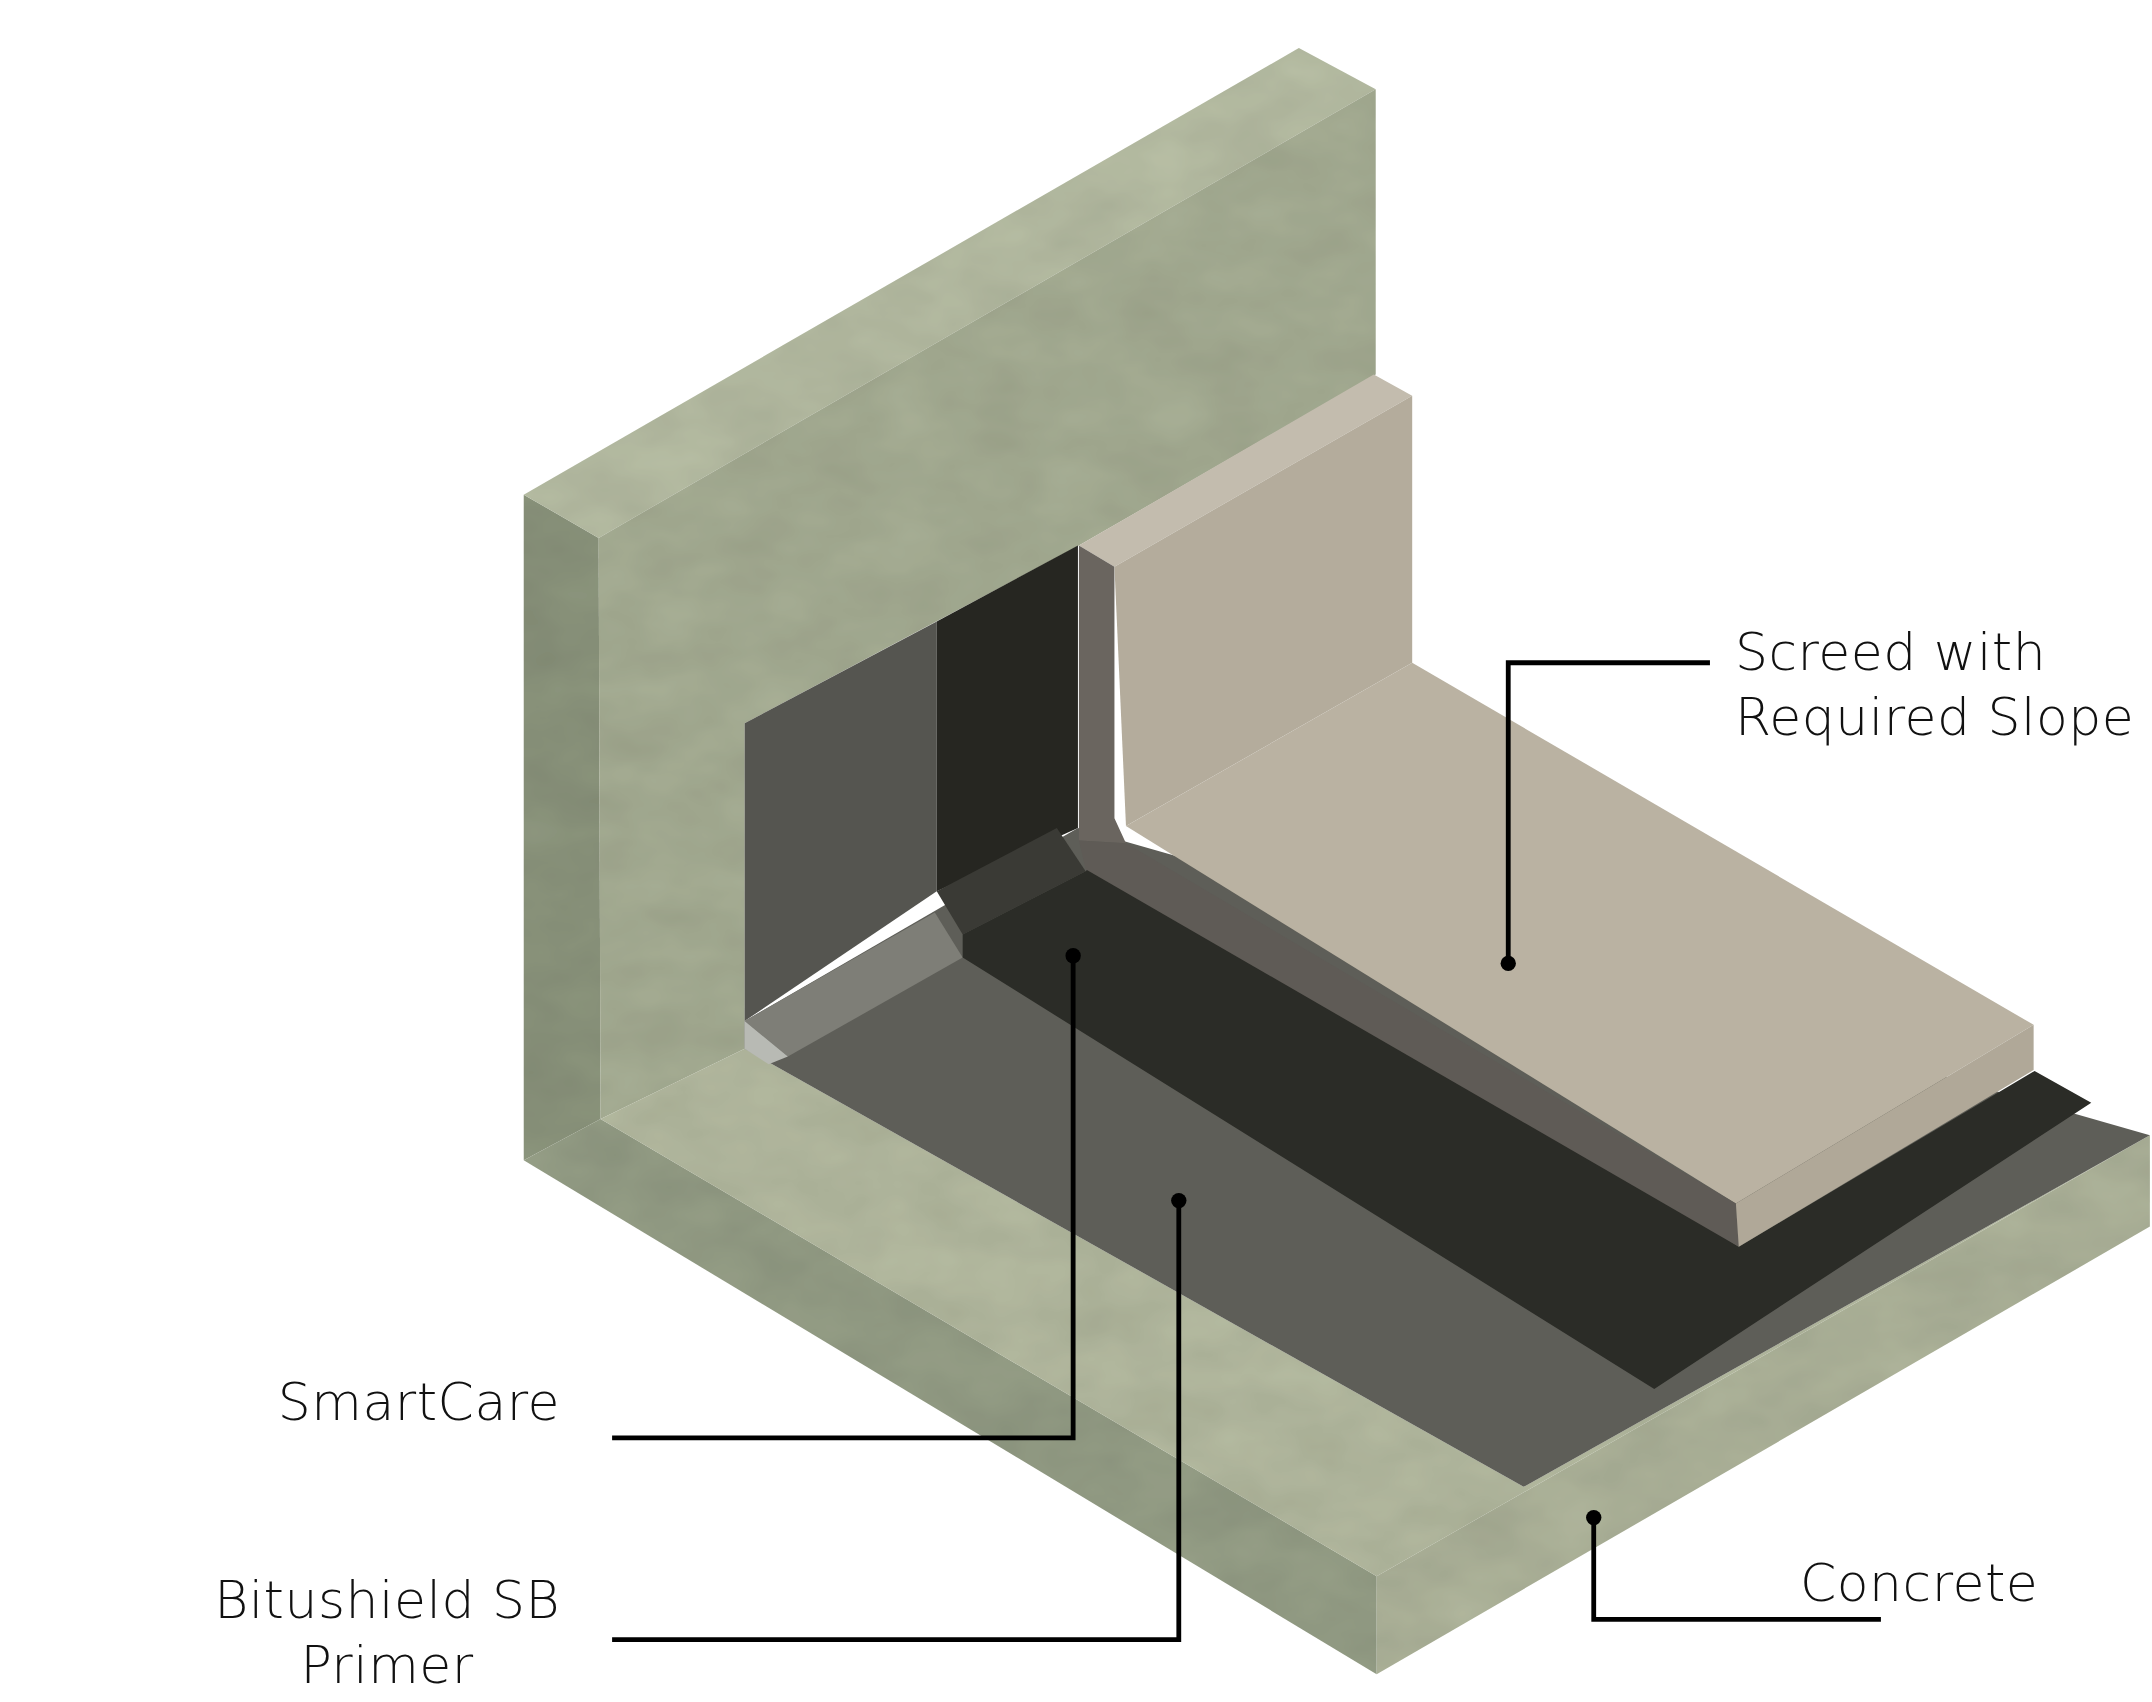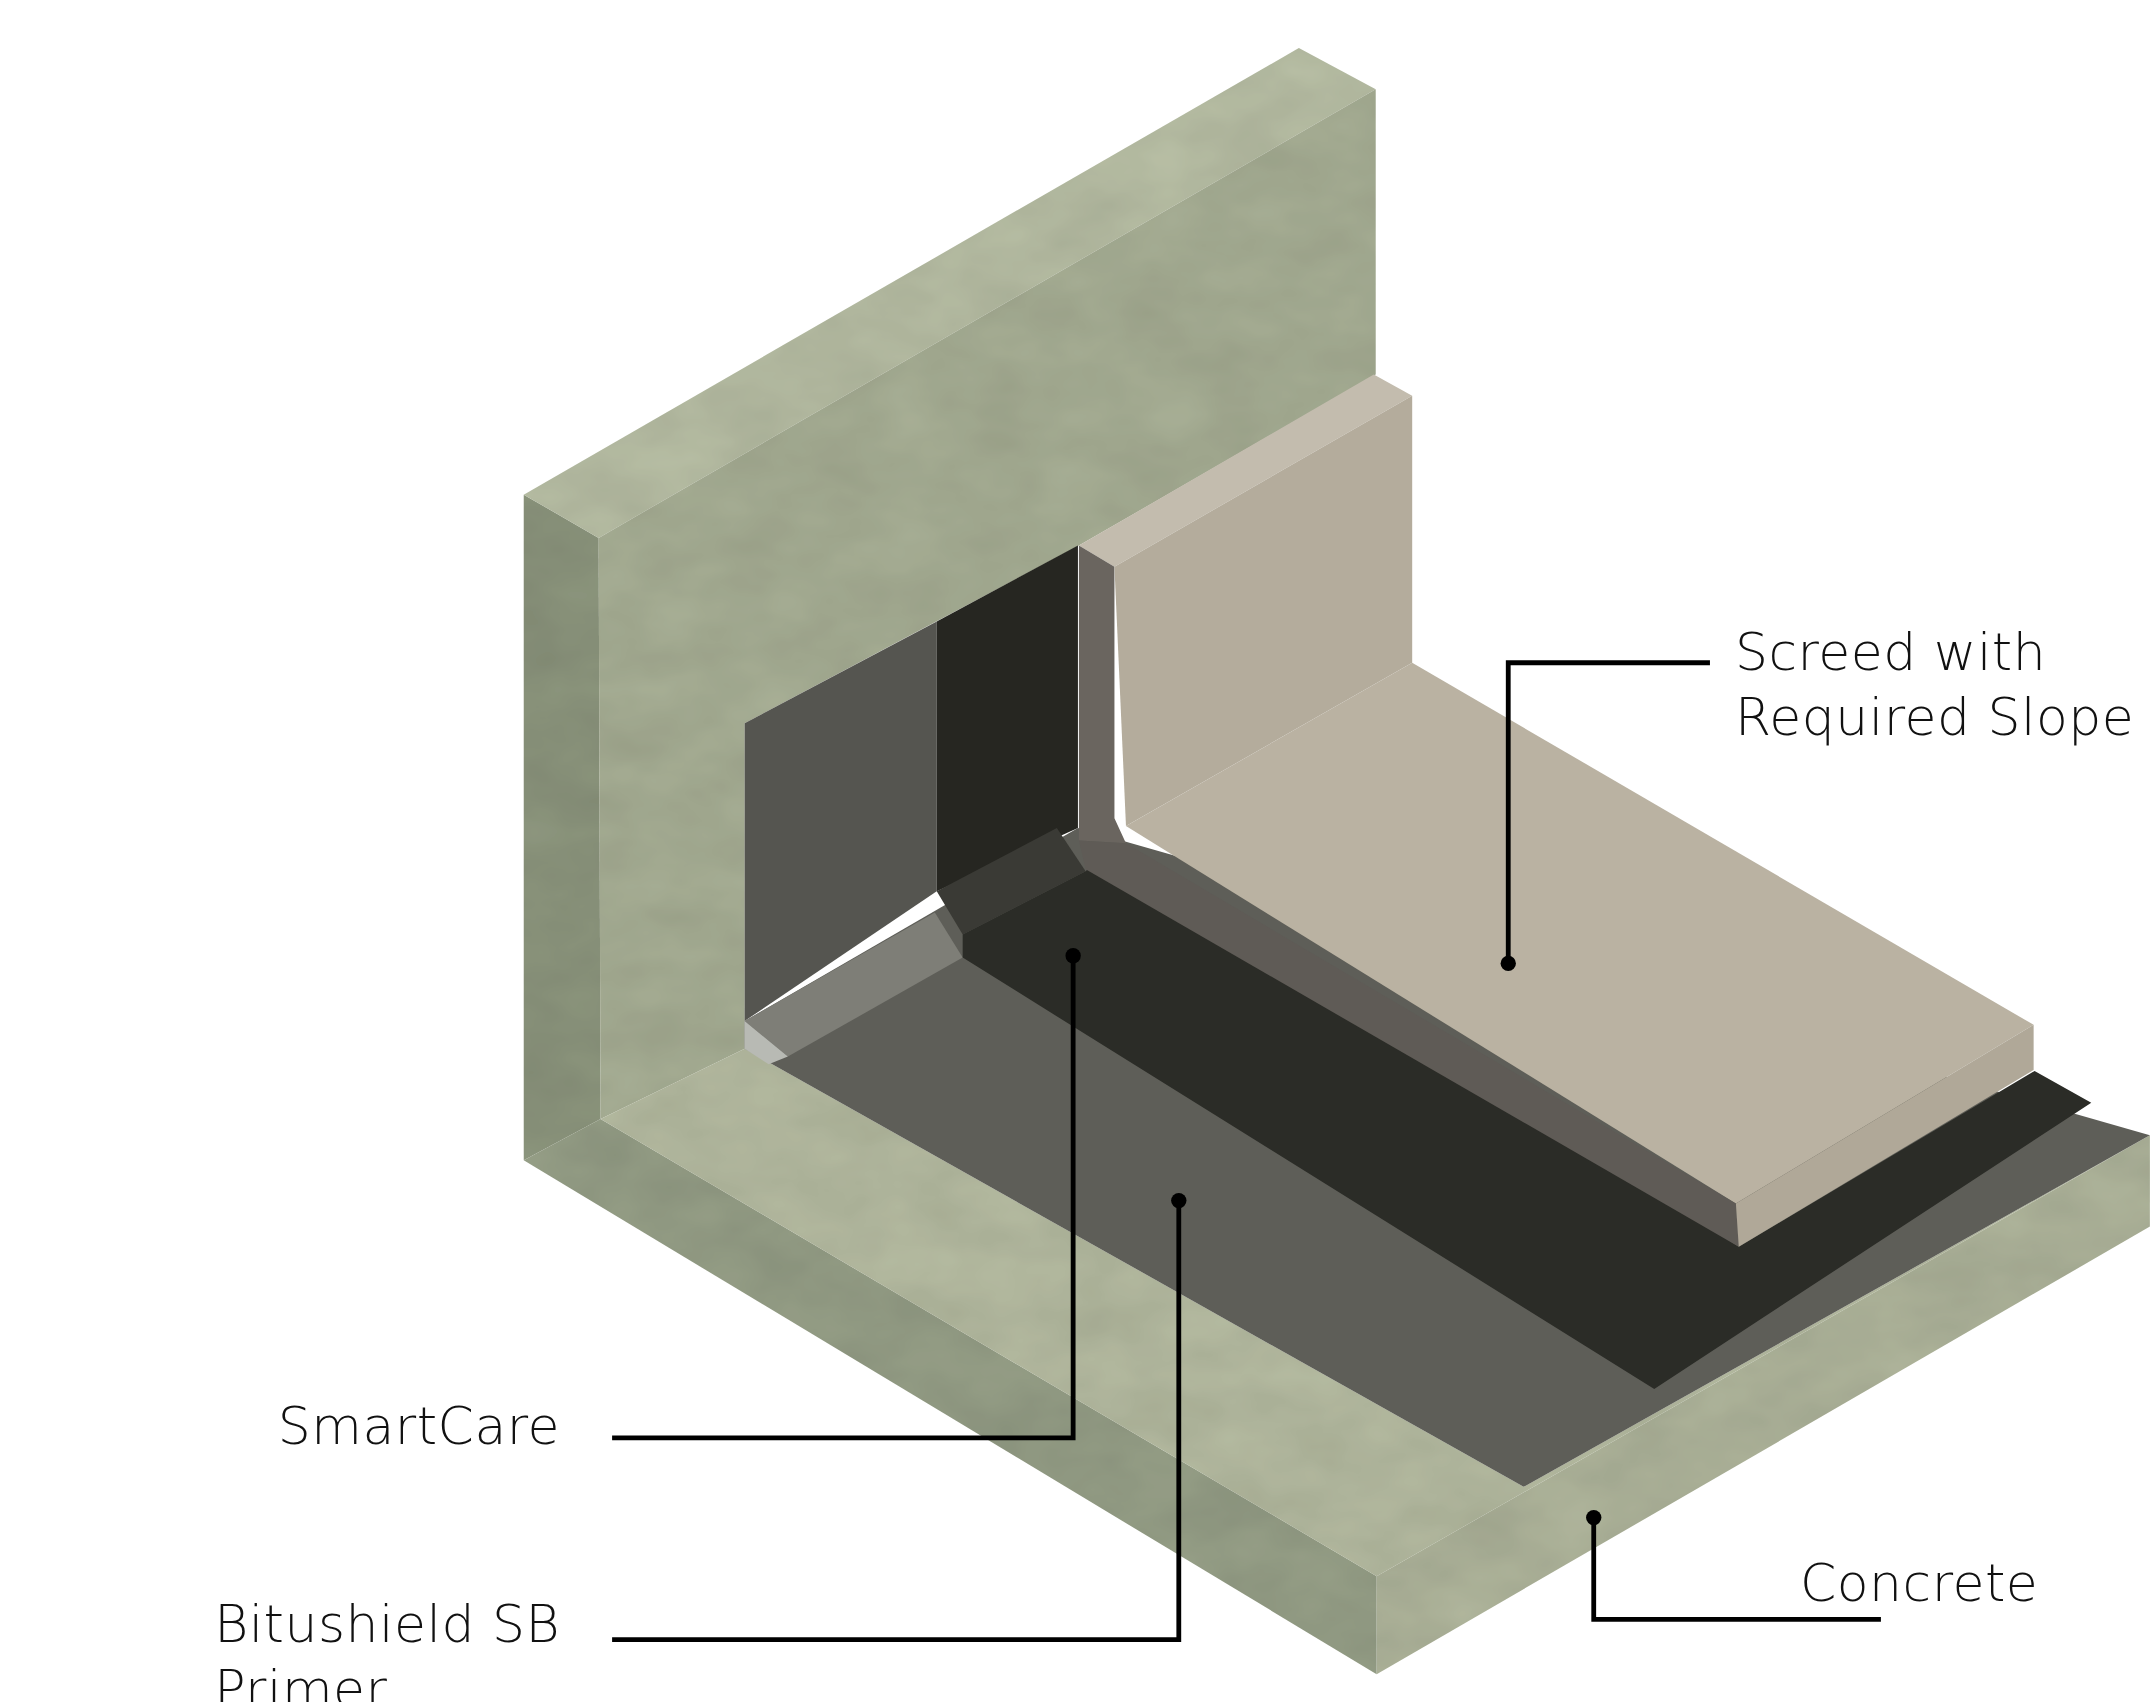--- a/index.html
+++ b/index.html
@@ -1,20 +1,20 @@
 <!DOCTYPE html>
 <html><head>
 <meta charset="utf-8">
 <style>
   html, body { margin: 0; padding: 0; background: #ffffff; }
   body { width: 2153px; height: 1702px; position: relative; overflow: hidden; font-family: "DejaVu Sans", sans-serif; }
   #diagram { position: absolute; left: 0; top: 0; width: 2153px; height: 1702px; }
   .label { position: absolute; color: #111111; font-family: "DejaVu Sans", sans-serif; font-size: 52px; line-height: 65px; font-weight: 300; letter-spacing: 0.5px; white-space: nowrap; }
   .label span { display: block; }
-  .label.right-align { text-align: left; margin-top: 24px; }
+  .label.right-align { text-align: center; }
   .label.left-align { text-align: left; }
 </style>
 </head>
 <body>
 
 <svg id="diagram" viewBox="0 0 2241 1772" xmlns="http://www.w3.org/2000/svg">
   <defs>
     <filter id="mottle" x="0" y="0" width="100%" height="100%">
       <feTurbulence type="fractalNoise" baseFrequency="0.012 0.02" numOctaves="3" seed="4" result="n"></feTurbulence>
       <feColorMatrix type="matrix" values="0 0 0 0 0  0 0 0 0 0  0 0 0 0 0  0 0 0 0.22 0" in="n" result="shade"></feColorMatrix>

